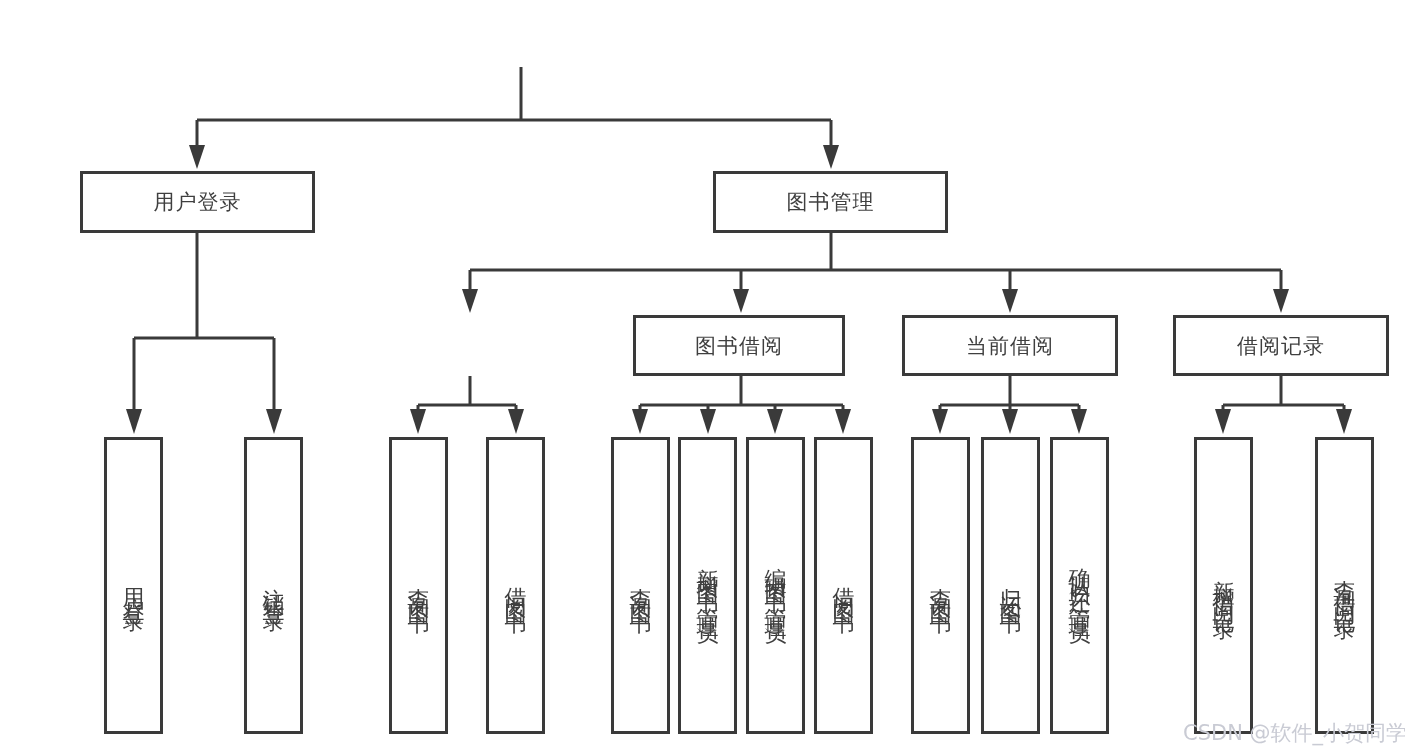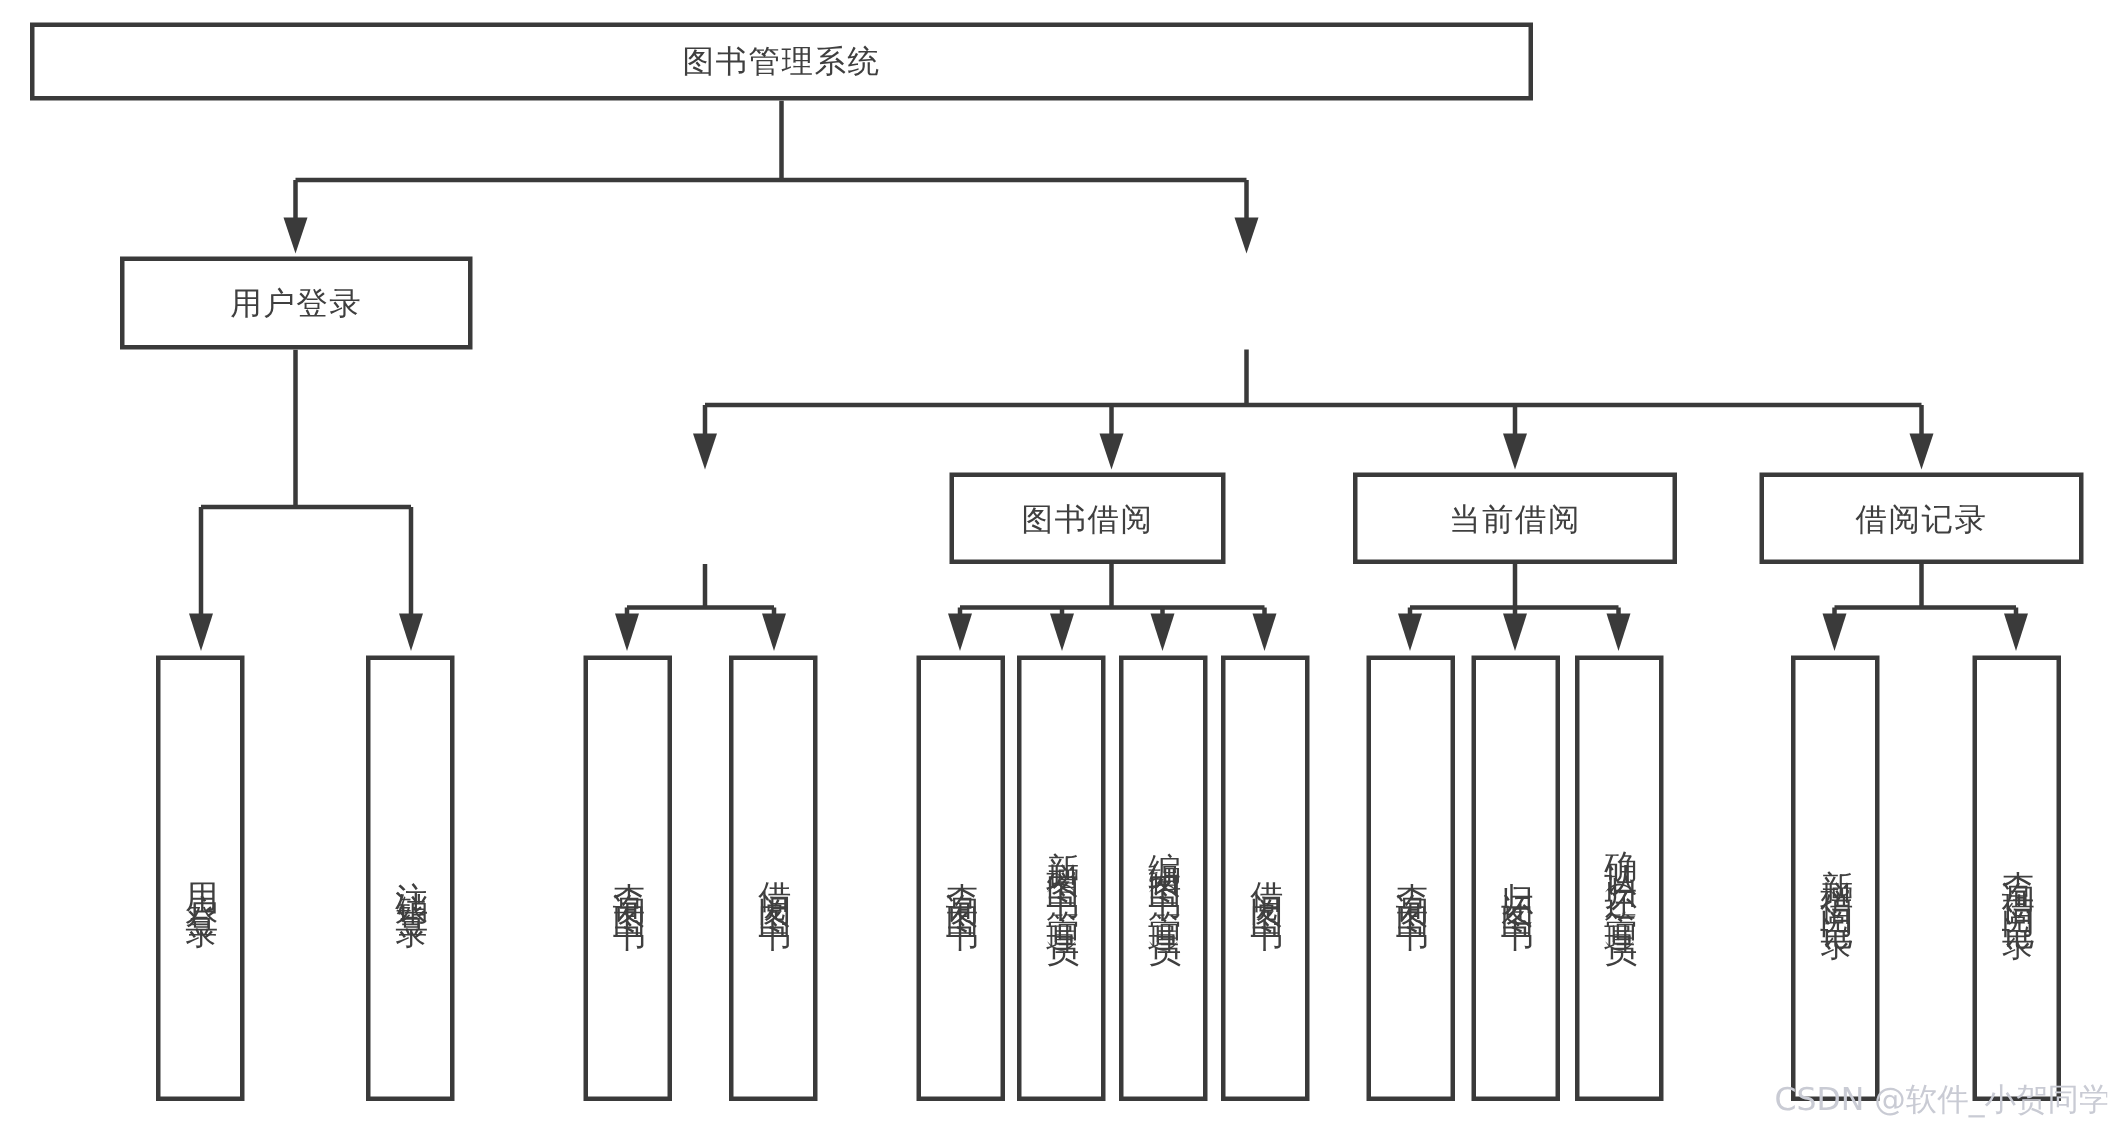--- a/index.html
+++ b/index.html
@@ -103,29 +103,29 @@
       <polygon class="carrow" points="1071,409 1087,409 1079,434"></polygon>
     </g>
 
     <g>
       <path class="cline" d="M1281,376 V405 M1223,405 H1344 M1223,405 V411 M1344,405 V411"></path>
       <polygon class="carrow" points="1215,409 1231,409 1223,434"></polygon>
       <polygon class="carrow" points="1336,409 1352,409 1344,434"></polygon>
     </g>
   </svg>
 
-  <div class="node hnode" style="left:20px; top:15px; width:1002px; height:52px;">
-    <span>图书管理系统</span>
-  </div>
 
   <div class="node hnode" style="left:80px; top:171px; width:235px; height:62px;">
     <span>用户登录</span>
   </div>
+  <div class="node hnode" style="left:713px; top:171px; width:235px; height:62px;">
+    <span>图书管理</span>
+  </div>
 
-  <div class="node hnode" style="left:633px; top:315px; width:184px; height:61px;">
+  <div class="node hnode" style="left:633px; top:315px; width:212px; height:61px;">
     <span>图书借阅</span>
   </div>
   <div class="node hnode" style="left:902px; top:315px; width:216px; height:61px;text-align:center;">
     <span>当前借阅</span>
   </div>
   <div class="node hnode" style="left:1173px; top:315px; width:216px; height:61px;">
     <span>借阅记录</span>
   </div>
 
   <div class="node vnode" style="left:104px; top:437px; width:59px; height:297px;">

